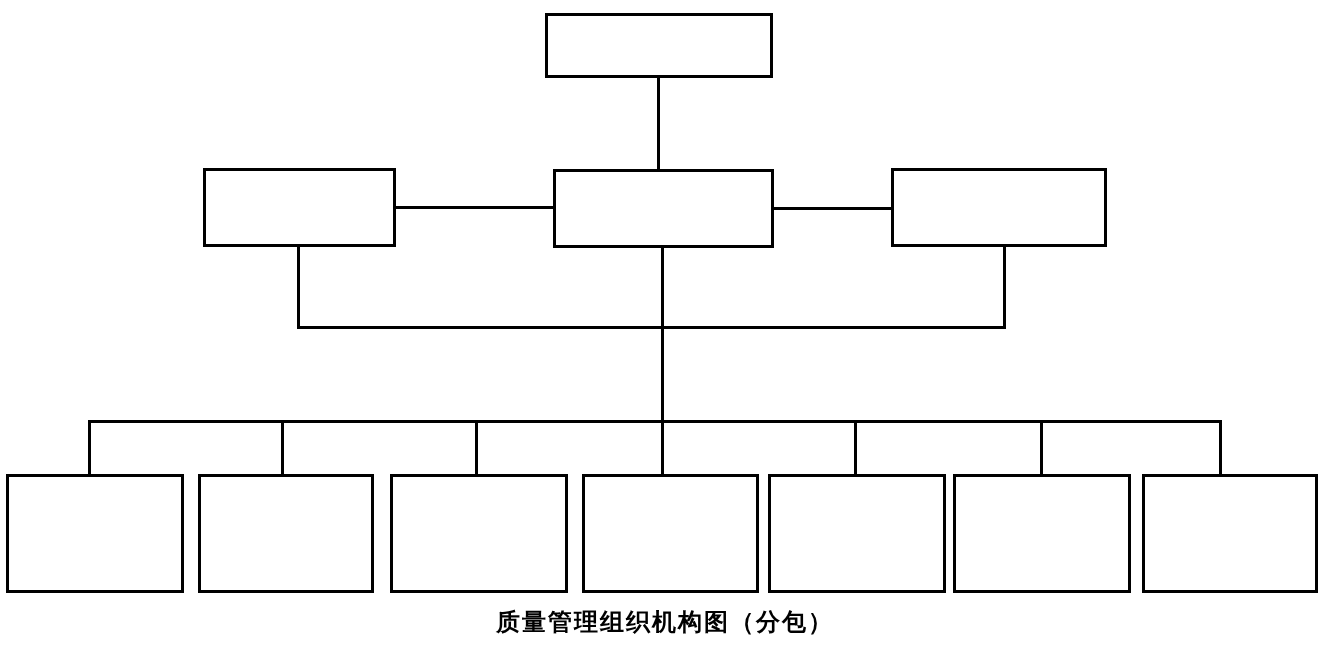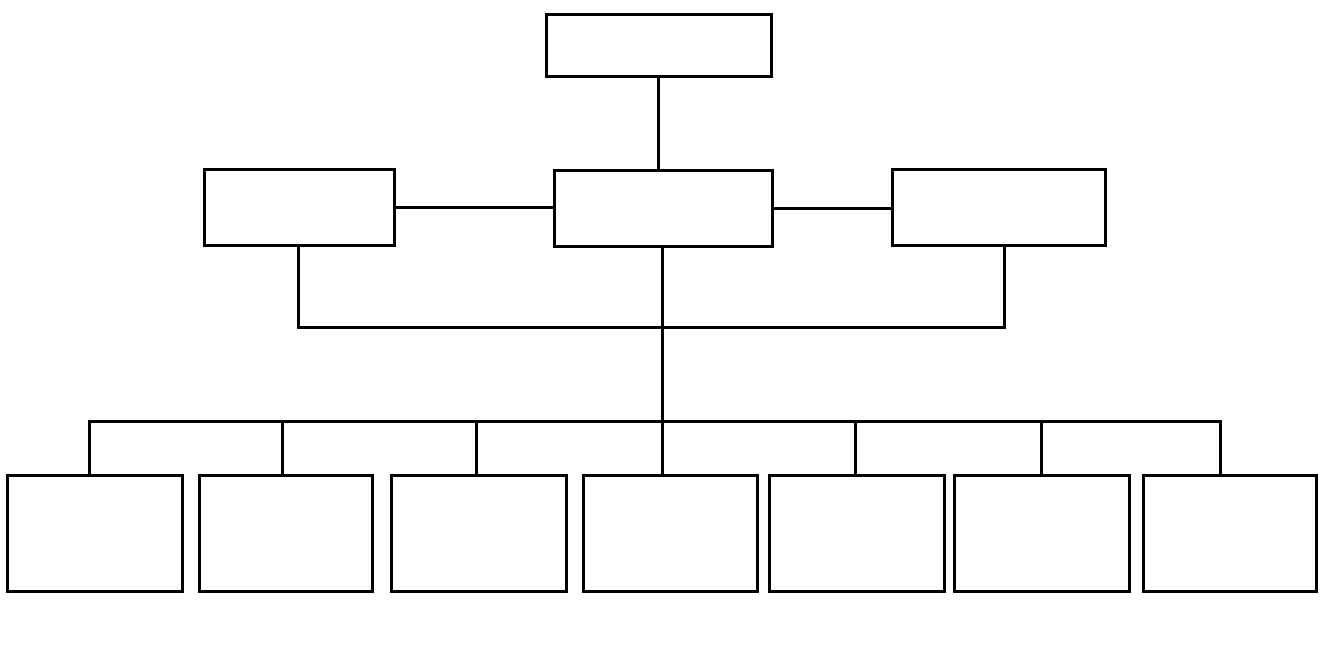--- a/index.html
+++ b/index.html
@@ -78,14 +78,15 @@
 
   <div class="line" style="left:88px; top:420px; width:1134px; height:3px;"></div>
 
   <div class="line" style="left:88px;   top:423px; width:3px; height:51px;"></div>
   <div class="line" style="left:281px;  top:423px; width:3px; height:51px;"></div>
   <div class="line" style="left:475px;  top:423px; width:3px; height:51px;"></div>
   <div class="line" style="left:854px;  top:423px; width:3px; height:51px;"></div>
   <div class="line" style="left:1040px; top:423px; width:3px; height:51px;"></div>
   <div class="line" style="left:1219px; top:423px; width:3px; height:51px;"></div>
 
+  <div class="caption">质量管理组织机构图（分包）</div>
 
 </div>
 
 </body></html>

